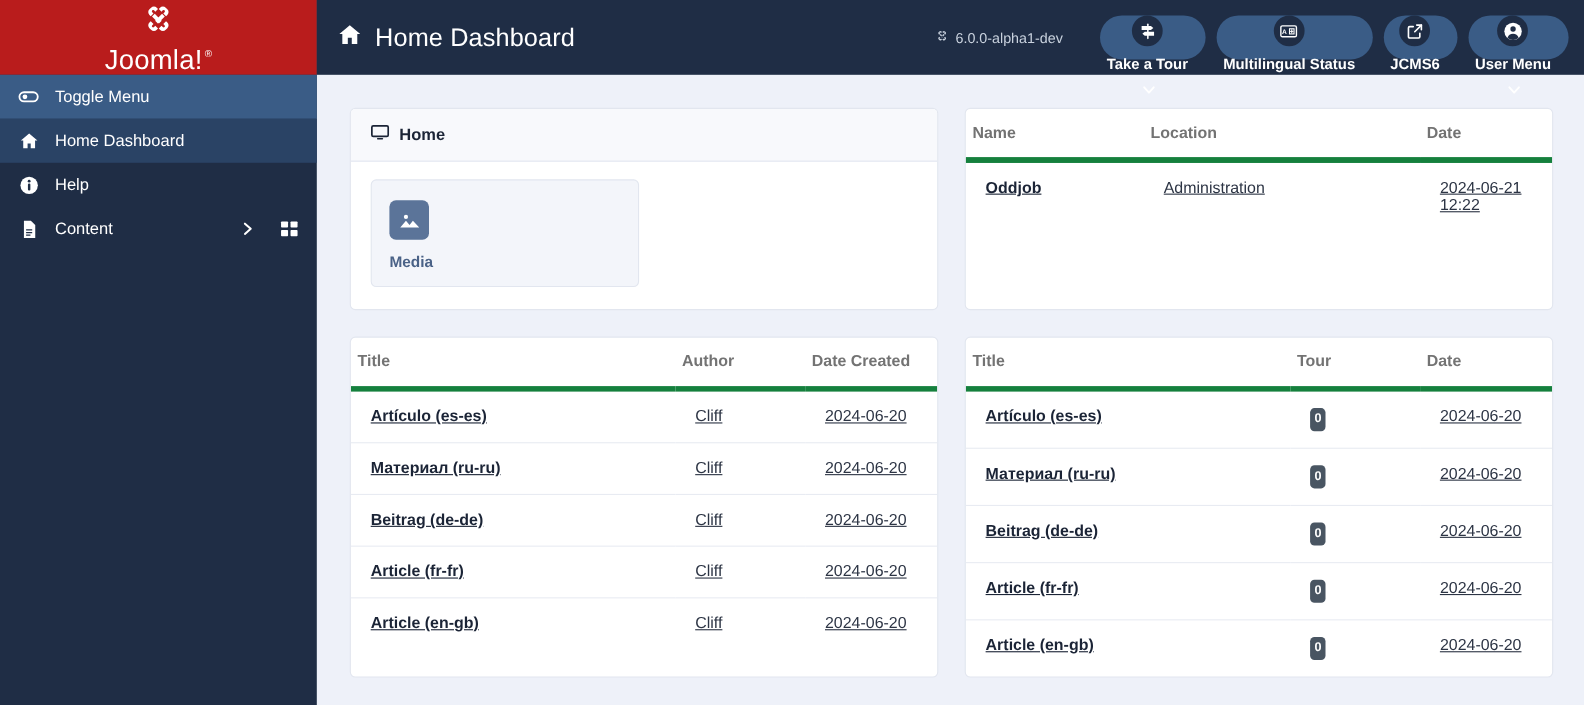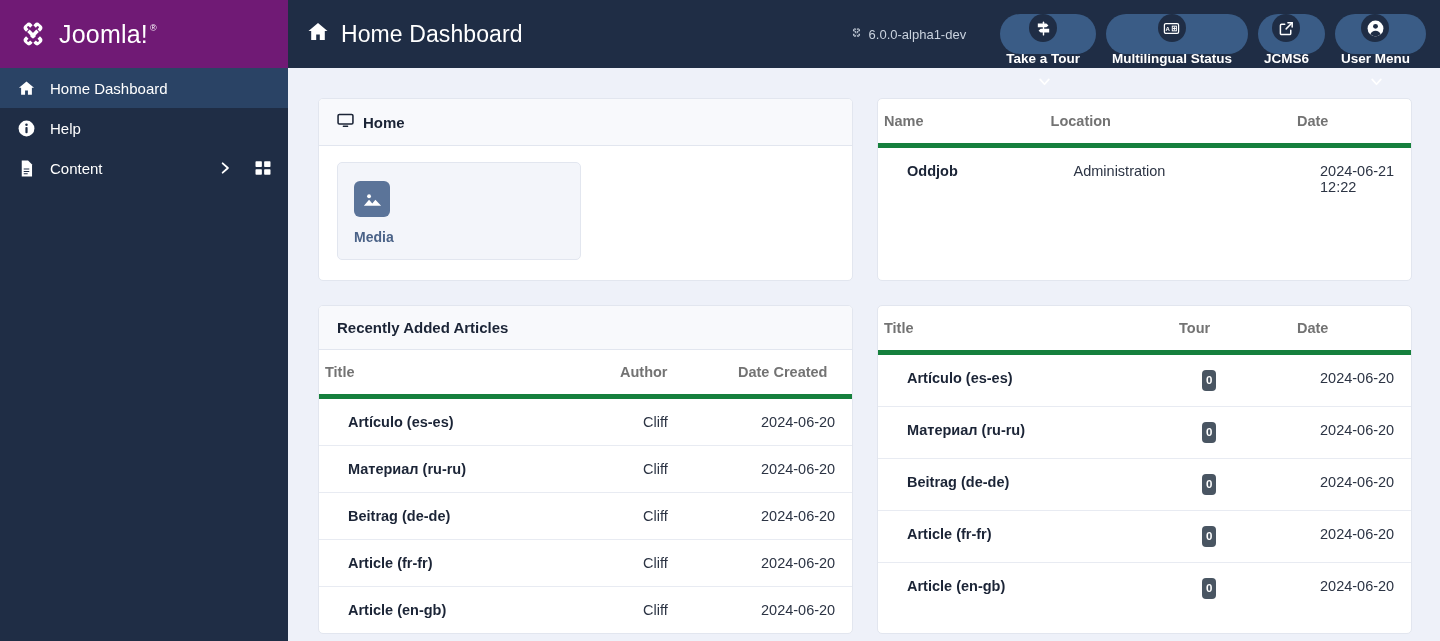--- a/index.html
+++ b/index.html
@@ -12,22 +12,23 @@
   .app { display: flex; width: 1440px; height: 641px; }
 
   
   .sidebar {
     width: 288px; min-width: 288px; height: 641px;
     background: #1f2d45; color: #fff;
     display: flex; flex-direction: column;
   }
   .brand {
     height: 68px; display: flex; align-items: center;
-    padding: 10px 16px; gap: 9px;
-    background: #701a75;
+    padding: 0 16px; gap: 9px;
+    background: #b91c1c;
+    flex-direction: column;
   }
   .brand-logo { width: 34px; height: 34px; flex: none; }
   .brand-word { display: flex; align-items: flex-start; }
   .brand-text {
     font-size: 25px; font-weight: 400; letter-spacing: .2px;
     color: #ffffff; line-height: 1;
   }
   .brand-reg { font-size: 9px; line-height: 1; margin-top: 2px; margin-left: 2px; }
 
   .nav-item {
@@ -96,22 +97,22 @@
     display: flex; align-items: center; justify-content: center;
   }
   .tile-label { margin-top: 12px; font-size: 14px; font-weight: 700; color: #4a6287; }
 
   table { width: 100%; border-collapse: collapse; }
   th {
     text-align: left; font-size: 14.5px; font-weight: 700; color: #737373;
     padding: 14px 6px 14px 6px; border-bottom: 5px solid #15803d;
   }
   td {
-    font-size: 14.5px; color: #2c3444; padding: 15px 6px 15px 29px;
-    border-bottom: 1px solid #e8ebf2; vertical-align: top;
+    font-size: 14.5px; color: #2c3444; padding: 15px 6px 15px 18px;
+    border-bottom: 1px solid #e8ebf2; vertical-align: top; text-decoration: underline;
   }
   tr:last-child td { border-bottom: none; }
   td.strong { font-weight: 700; color: #1b2436; }
   .badge {
     display: inline-flex; align-items: center; justify-content: center;
     min-width: 13px; padding: 4px 4px; border-radius: 4px;
     background: #495562; color: #fff; font-size: 11.5px; font-weight: 700;
     line-height: 13px;
   }
   .col-narrow { width: 118px; }
@@ -136,20 +137,29 @@
             <path d="M28.7 17.8l-8.9 8.9 3.5 3.5 8.9-8.9z"></path>
           </g>
         </svg>
       </span>
       <span class="brand-word">
         <span class="brand-text">Joomla!</span>
         <span class="brand-reg">®</span>
       </span>
     </div>
 
+    <div class="nav-item nav-toggle">
+      <span class="ico">
+        <svg viewBox="0 0 24 24" width="20" height="20">
+          <rect x="2" y="7" width="20" height="10" rx="5" fill="none" stroke="#fff" stroke-width="2"></rect>
+          <circle cx="8" cy="12" r="2.6" fill="#fff"></circle>
+        </svg>
+      </span>
+      <span class="lbl">Toggle Menu</span>
+    </div>
 
     <div class="nav-item nav-active">
       <span class="ico">
         <svg viewBox="0 0 24 24" width="19" height="19" fill="#fff">
           <path d="M12 3L2.5 11h2.7v9h5v-5.6h3.6V20h5v-9h2.7z"></path>
         </svg>
       </span>
       <span class="lbl">Home Dashboard</span>
     </div>
 
@@ -311,23 +321,20 @@
             <tr>
               <td class="strong">Oddjob</td>
               <td>Administration</td>
               <td class="col-date">2024-06-21 12:22</td>
             </tr>
           </tbody>
         </table>
       </section>
 
       <section class="card">
-        <div class="card-head">
-          <span>Recently Added Articles</span>
-        </div>
         <table>
           <thead>
             <tr>
               <th>Title</th>
               <th class="col-narrow">Author</th>
               <th class="col-date">Date Created</th>
             </tr>
           </thead>
           <tbody>
             <tr>

